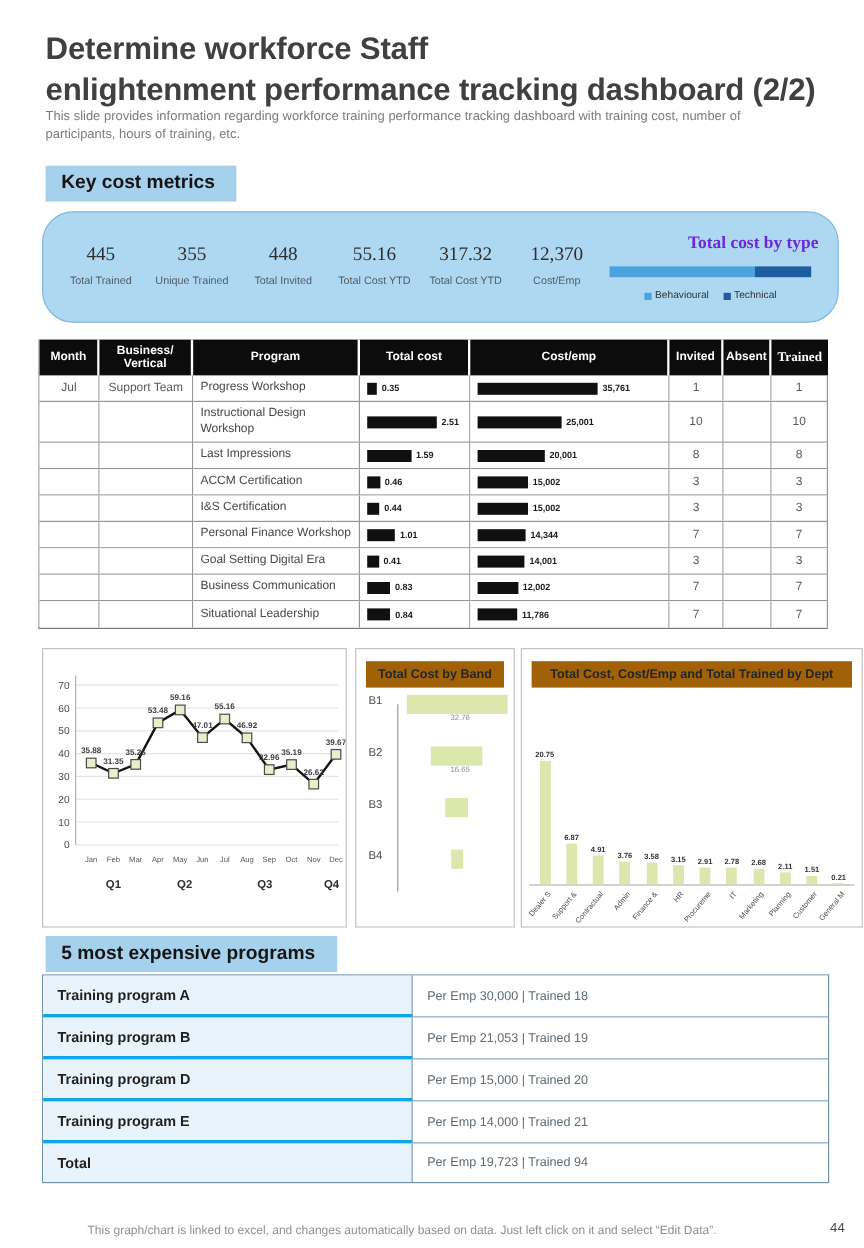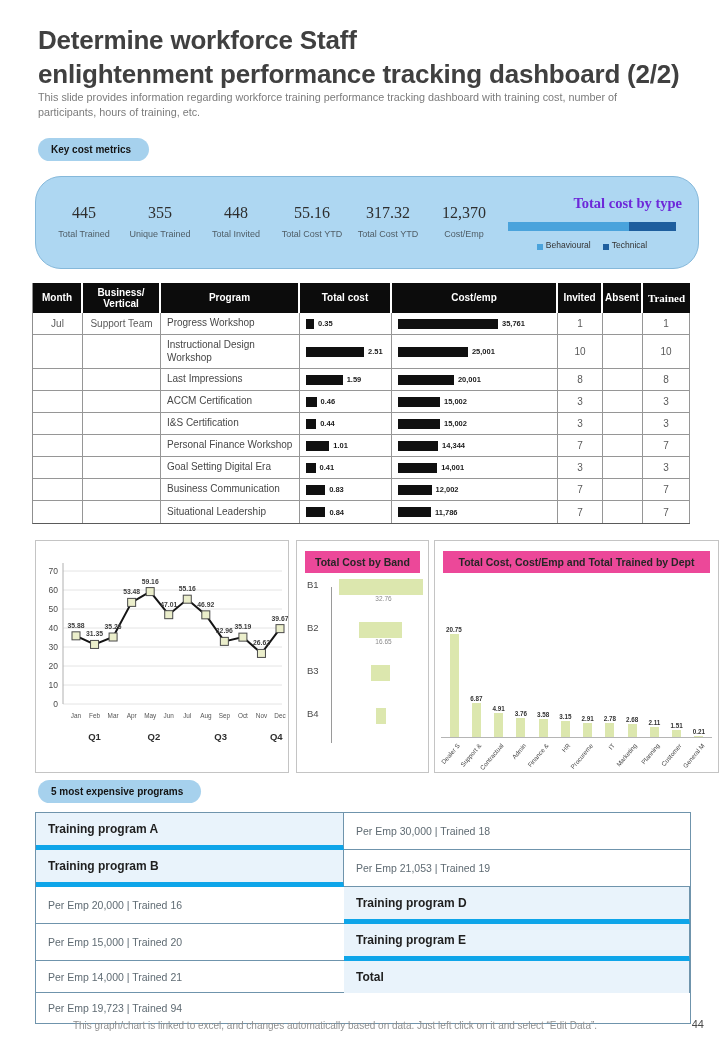--- a/index.html
+++ b/index.html
@@ -1,21 +1,21 @@
 <!DOCTYPE html>
 <html><head>
 <meta charset="utf-8">
 <style>
   html,body{margin:0;padding:0;}
   body{width:720px;height:1040px;background:#ffffff;font-family:"Liberation Sans",sans-serif;position:relative;overflow:hidden;}
 
   .title{position:absolute;left:38px;top:24px;width:660px;font-size:26px;font-weight:700;color:#404040;line-height:1.3;letter-spacing:-0.2px;white-space:pre-line;}
   .subtitle{position:absolute;left:38px;top:90px;width:635px;font-size:10.8px;color:#7b7b7b;line-height:1.4;}
 
-  .chip{position:absolute;background:#a6d1ed;color:#141414;font-weight:700;font-size:10px;padding:6px 18px 6px 13px;border-radius:13px;}
+  .chip{position:absolute;background:#a6d1ed;color:#141414;font-weight:700;font-size:16px;padding:6px 18px 6px 13px;}
   #chip-metrics{left:38px;top:138px;}
   #chip-programs{left:38px;top:780px;}
 
   .metrics-panel{position:absolute;left:35px;top:176px;width:664px;height:93px;background:#aed7f2;border:1px solid #85b8da;border-radius:26px;display:flex;align-items:center;padding:0 16px 0 10px;box-sizing:border-box;}
   .metrics-list{flex:1;display:flex;}
   .metric-item{flex:1;text-align:center;}
   .metric-value{font-family:"Liberation Serif",serif;font-size:16px;color:#2e2e2e;}
   .metric-label{font-size:9px;color:#4f5d66;margin-top:7px;line-height:1.3;}
   .type-chart{width:180px;}
   .type-title{font-family:"Liberation Serif",serif;font-weight:700;font-size:14.5px;color:#6d28d9;text-align:right;margin-bottom:10px;}
@@ -33,39 +33,39 @@
   .cell.program{color:#474747;line-height:1.25;}
   .cell.bar-cell{gap:4px;}
   .cell.last{border-bottom:none;}
   .dbar{background:#101010;height:10px;flex:none;}
   .dval{font-size:7.5px;font-weight:700;color:#1a1a1a;white-space:nowrap;}
 
   .panel{position:absolute;top:540px;height:233px;border:1px solid #c4c4c4;background:#fff;box-sizing:border-box;}
   #line-panel{left:35px;width:254px;}
   #band-panel{left:296px;width:133px;}
   #dept-panel{left:434px;width:285px;}
-  .panel-band{margin:10px 8px 0;background:#ec4899;font-size:10.5px;font-weight:700;color:#262626;text-align:center;padding:5px 2px;}
+  .panel-band{margin:10px 8px 0;background:#a16207;font-size:10.5px;font-weight:700;color:#262626;text-align:center;padding:5px 2px;}
 
   .band-area{position:relative;margin-top:6px;padding-left:36px;}
   .band-axis{position:absolute;left:34px;top:8px;bottom:8px;width:1px;background:#9a9a9a;}
   .band-row{height:43px;display:flex;align-items:center;position:relative;flex-direction:column;}
   .band-label{position:absolute;left:-26px;font-size:9.5px;color:#4a4a4a;}
   .band-bar{background:#dce7ae;height:16px;flex:none;}
   .band-val{font-size:6.5px;color:#8a8a8a;margin-left:6px;}
 
   .dept-chart{margin:16px 6px 0 6px;height:148px;display:flex;align-items:flex-end;justify-content:space-between;border-bottom:1px solid #b5b5b5;padding:0 3px;}
   .dept-col{width:20px;display:flex;flex-direction:column;align-items:center;justify-content:flex-end;}
   .dept-val{font-size:6.3px;font-weight:700;color:#333;margin-bottom:1px;white-space:nowrap;}
   .dept-bar{width:9px;background:#dce7ae;}
   .dept-labels{display:flex;justify-content:space-between;margin:0 9px 0 3px;padding:0 3px;}
   .dept-xlabel{width:20px;position:relative;height:42px;}
   .dept-xlabel span{position:absolute;right:6px;top:4px;transform:rotate(-50deg);transform-origin:right top;font-size:6.3px;color:#4a4a4a;white-space:nowrap;}
 
   .programs-table{position:absolute;left:35px;top:812px;width:654px;display:grid;grid-template-columns:308px 346px;border:1px solid #6f94ac;}
-  .p-name{background:#e9f3fb;border-bottom:5px solid #0ea5e9;border-right:1px solid #6f94ac;font-size:12px;font-weight:700;color:#1f1f1f;padding:9px 12px;display:flex;align-items:center;}
+  .p-name{background:#e9f3fb;border-bottom:3px solid #0ea5e9;border-right:1px solid #6f94ac;font-size:12px;font-weight:700;color:#1f1f1f;padding:9px 12px;display:flex;align-items:center;}
   .p-detail{border-bottom:1px solid #6f94ac;font-size:10.5px;color:#5f6b73;padding:9px 12px;display:flex;align-items:center;background:#fff;text-align:right;}
   .p-name.last,.p-detail.last{border-bottom:none;}
 
   .footer-note{position:absolute;left:0;right:50px;top:1020px;text-align:center;font-size:10px;color:#8f8f8f;}
   .page-num{position:absolute;right:16px;top:1018px;font-size:11px;color:#4a4a4a;}
 </style>
 </head>
 <body>
 
 <div class="title">Determine workforce Staff
@@ -436,21 +436,20 @@
     </div>
 </div>
 
 <div class="chip" id="chip-programs">5 most expensive programs</div>
 
 <div class="programs-table">
     <div class="p-name">Training program A</div>
     <div class="p-detail">Per Emp 30,000 | Trained 18</div>
     <div class="p-name">Training program B</div>
     <div class="p-detail">Per Emp 21,053 | Trained 19</div>
-    <div class="p-detail">Per Emp 20,000 | Trained 16</div>
     <div class="p-name">Training program D</div>
     <div class="p-detail">Per Emp 15,000 | Trained 20</div>
     <div class="p-name">Training program E</div>
     <div class="p-detail">Per Emp 14,000 | Trained 21</div>
     <div class="p-name last">Total</div>
     <div class="p-detail last">Per Emp 19,723 | Trained 94</div>
   </div>
 
 <div class="footer-note">This graph/chart is linked to excel, and changes automatically based on data. Just left click on it and select “Edit Data”.</div>
 <div class="page-num">44</div>

